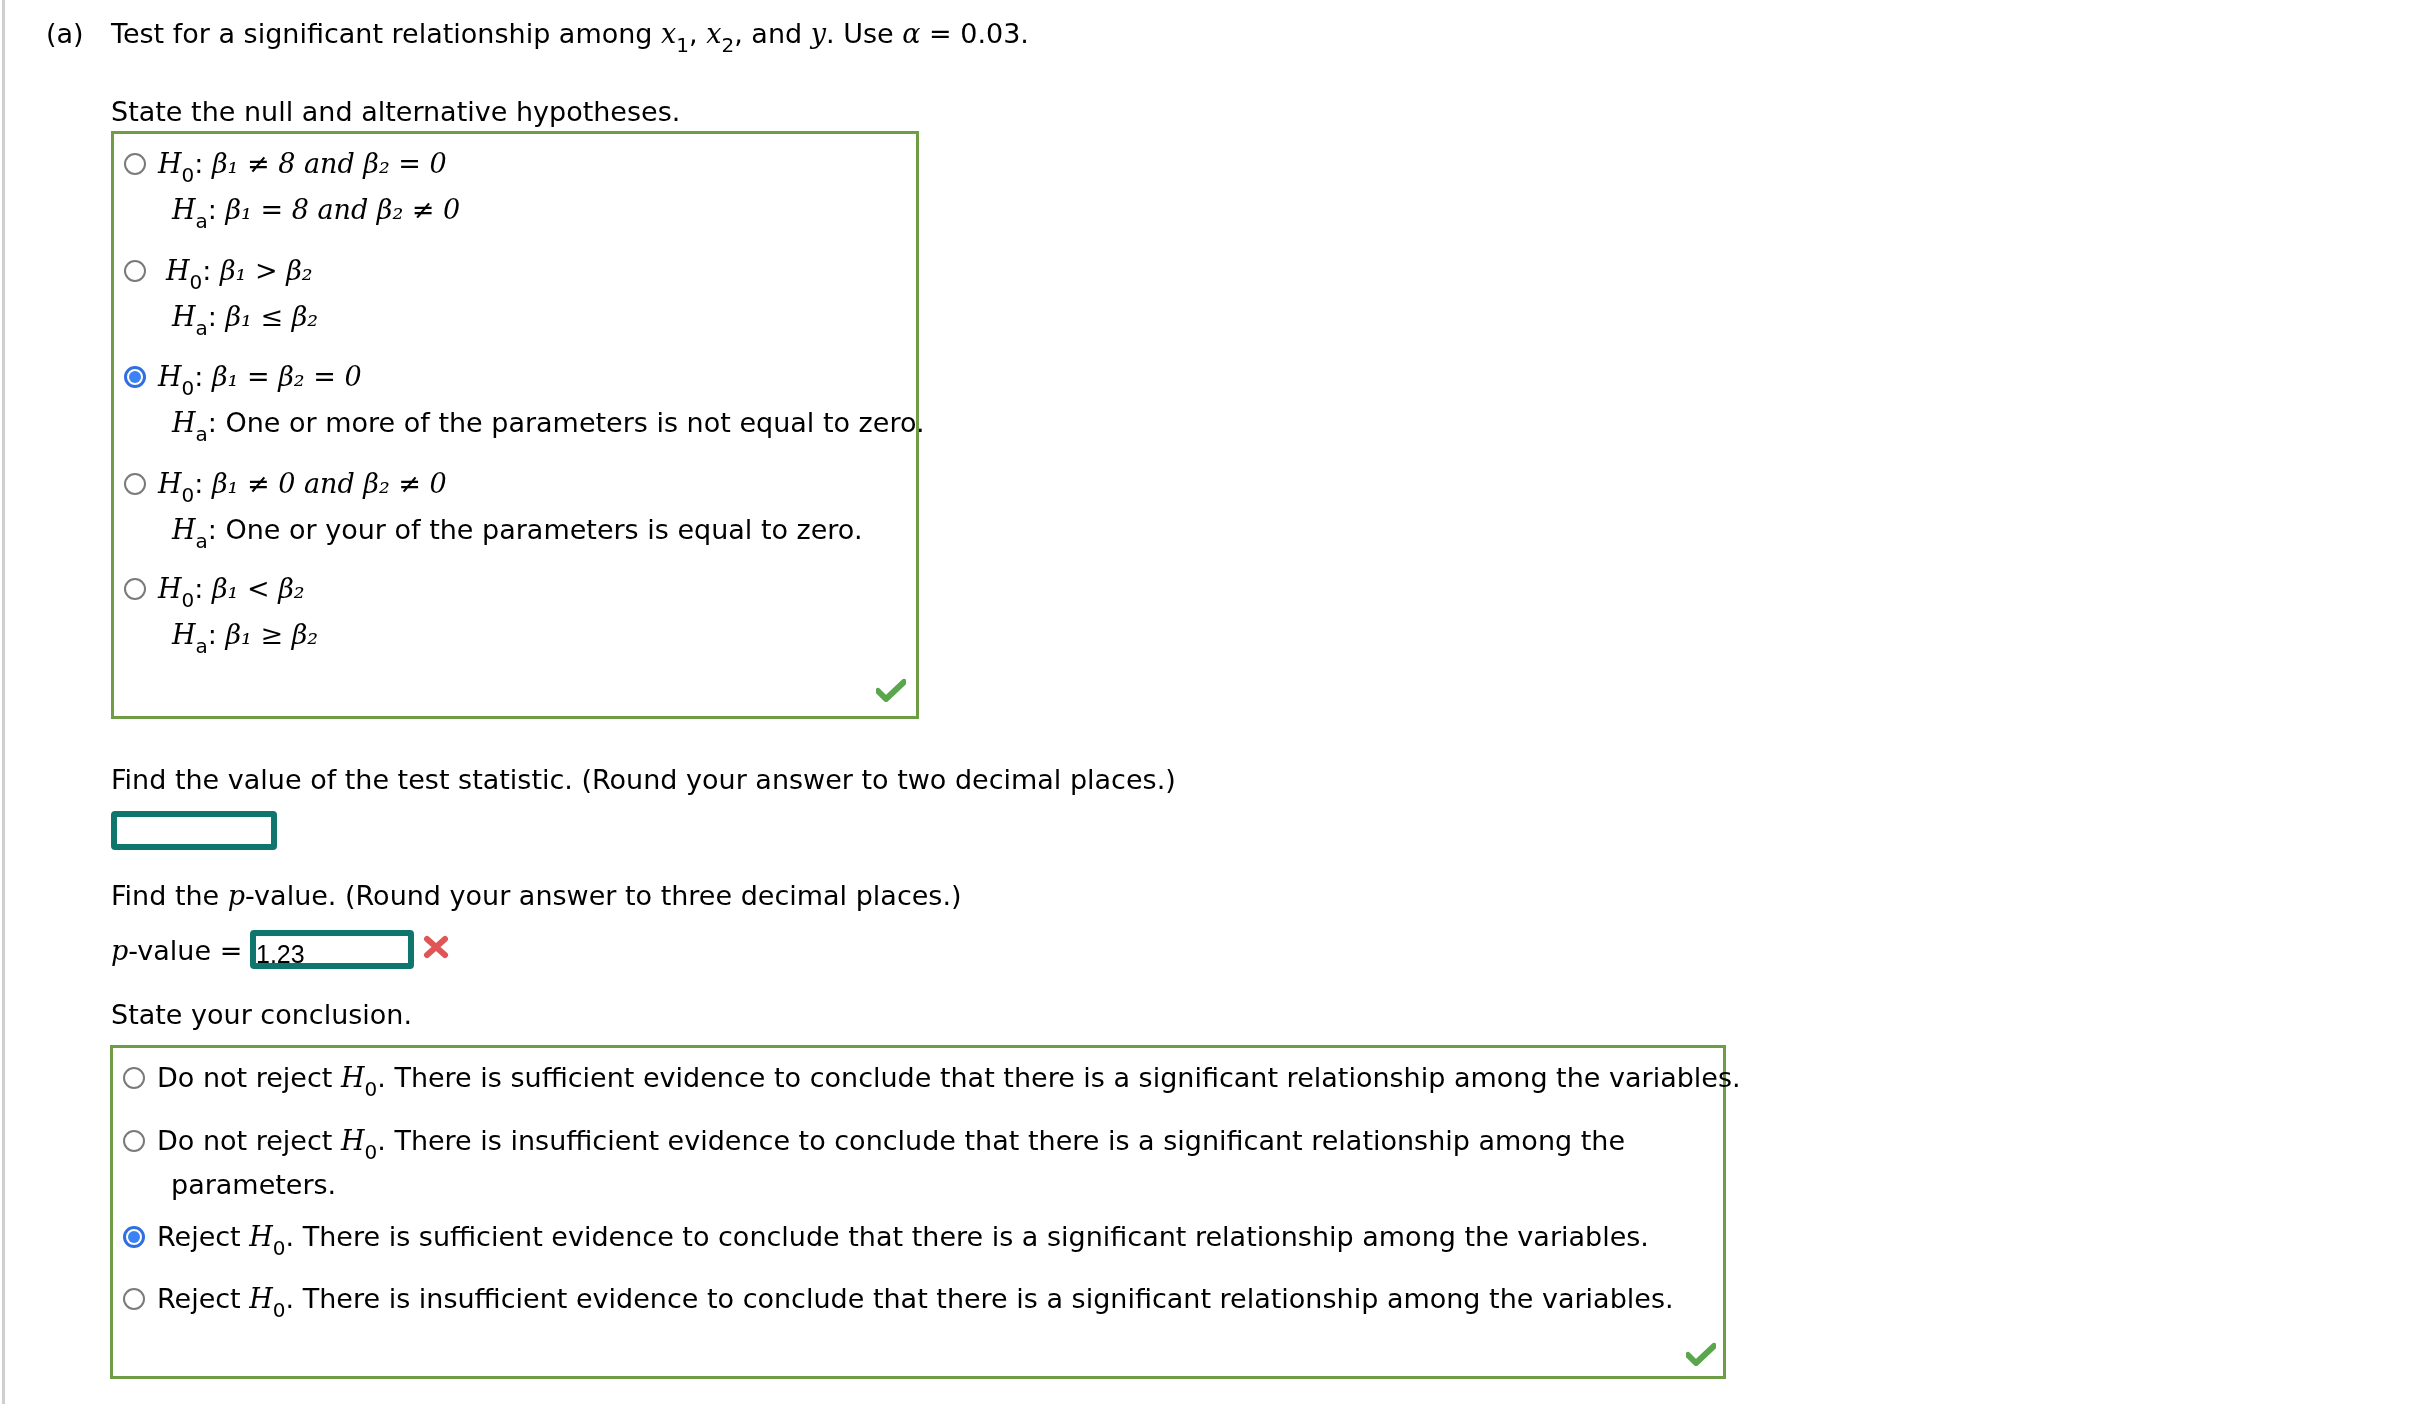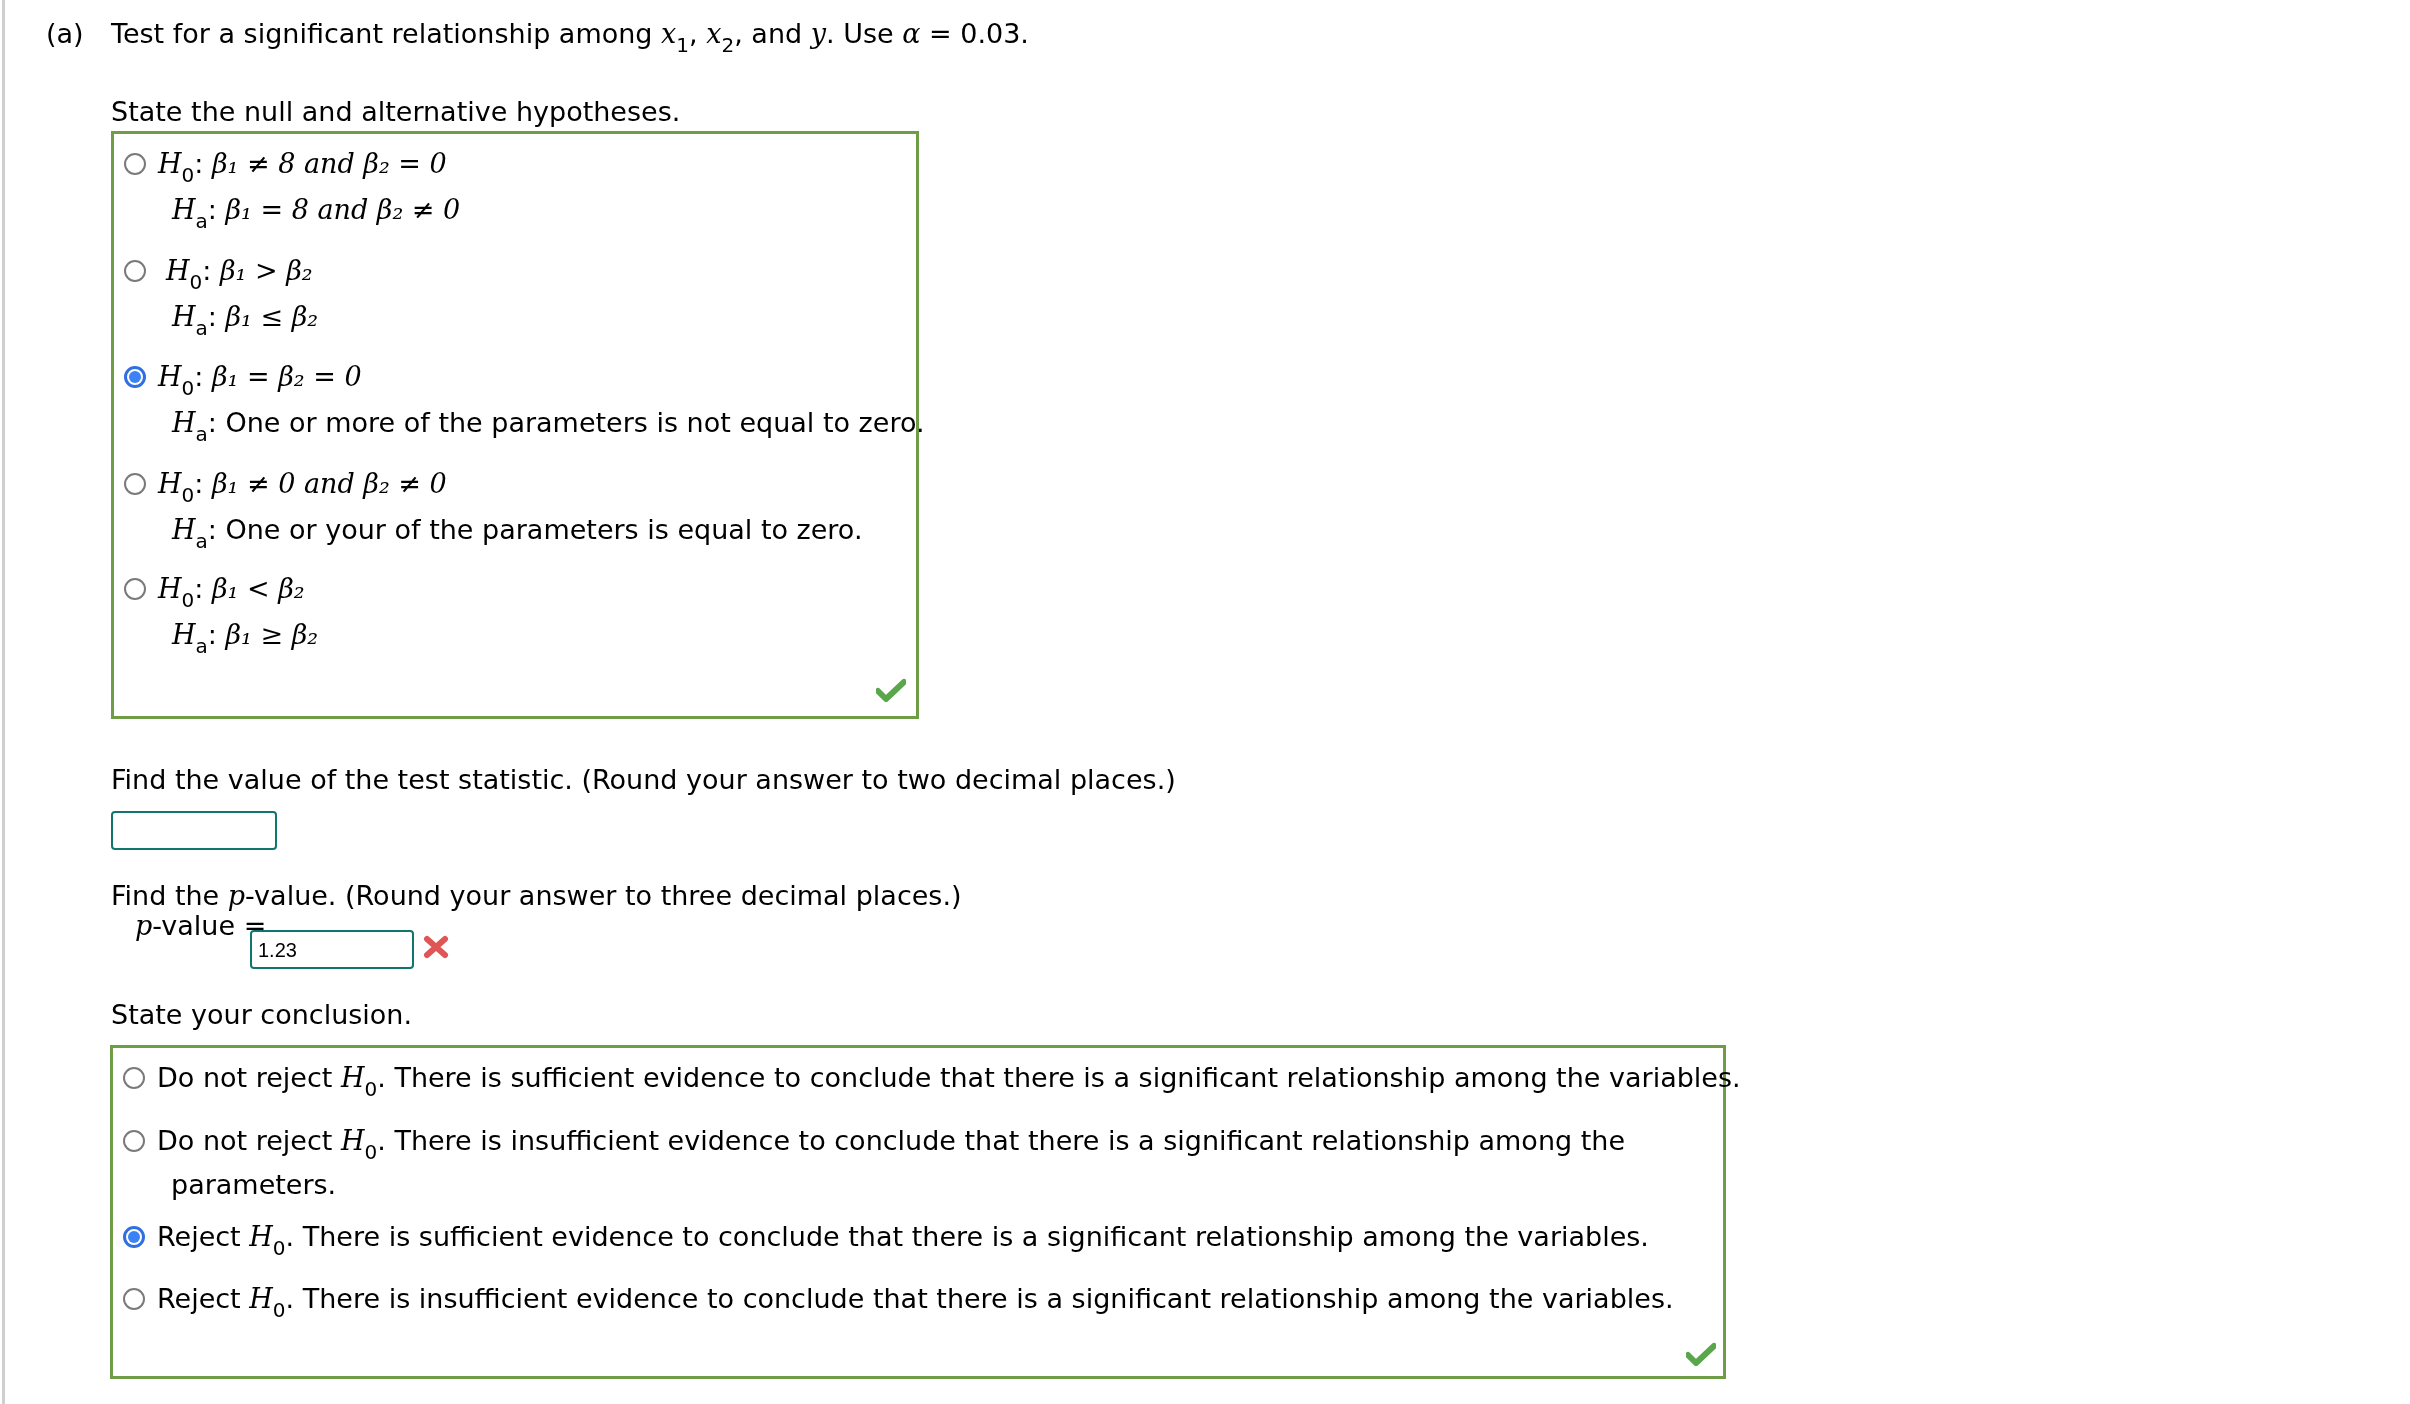--- a/index.html
+++ b/index.html
@@ -9,22 +9,22 @@
   .abs { position: absolute; white-space: nowrap; line-height: 32px; }
   .i { font-style: italic; font-family: "DejaVu Serif", serif; }
   sub { font-size: 20px; vertical-align: -9px; line-height: 0; font-style: normal; font-family: "DejaVu Sans", sans-serif; }
   .box { position: absolute; border: 3px solid #6e9d46; box-sizing: border-box; }
   .radio { position: absolute; width: 22px; height: 22px; border-radius: 50%;
            border: 2px solid #7a7a7a; box-sizing: border-box; background: #fff; cursor: pointer; }
   .radio.sel { border: 3px solid #2f6fe0; background: #fff; }
   .radio.sel::after { content: ""; position: absolute; left: 2px; top: 2px; width: 12px; height: 12px;
                       border-radius: 50%; background: #3b82f6; }
   .check { position: absolute; width: 30px; height: 24px; }
-  .input { position: absolute; border: 2px solid #0f766e; border-radius: 4px; box-sizing: border-box;
-           background: #fff; font-family: "Liberation Sans", sans-serif; font-size: 20px; padding-left: 6px;
+  .input { position: absolute; border: 6px solid #0f766e; border-radius: 4px; box-sizing: border-box;
+           background: #fff; font-family: "Liberation Sans", sans-serif; font-size: 25px; 
            line-height: 36px; }
 </style>
 </head>
 <body>
 
 <div class="leftrule"></div>
 
 <div class="abs" style="left:46px; top:18px;">(a)</div>
 <div class="abs" style="left:111px; top:18px;"><span>Test for a significant relationship among </span><span class="i">x</span><sub>1</sub><span>, </span><span class="i">x</span><sub>2</sub><span>, and </span><span class="i">y</span><span>. Use </span><span class="i">α</span><span> = 0.03.</span></div>
 
@@ -59,21 +59,21 @@
     </div>
   <svg class="check" style="left:762px; top:544px;" viewBox="0 0 30 24">
       <path d="M2 13 L10 21 L28 4" stroke="#5aa64c" stroke-width="6" fill="none" stroke-linecap="round" stroke-linejoin="round"></path>
     </svg>
 </div>
 
 <div class="abs" style="left:111px; top:764px;">Find the value of the test statistic. (Round your answer to two decimal places.)</div>
 <div class="input" style="left:111px; top:811px; width:166px; height:39px;"></div>
 
 <div class="abs" style="left:111px; top:880px;"><span>Find the </span><span class="i">p</span><span>-value. (Round your answer to three decimal places.)</span></div>
-<div class="abs" style="left:111px; top:910px;margin-left:24px;"><span class="i">p</span><span>-value = </span></div>
+<div class="abs" style="left:111px; top:935px;"><span class="i">p</span><span>-value = </span></div>
 <div class="input" style="left:250px; top:930px; width:164px; height:39px;">1.23</div>
 <svg style="position:absolute; left:423px; top:935px; width:26px; height:24px;" viewBox="0 0 26 24">
     <path d="M4 4 L22 20 M22 4 L4 20" stroke="#e05555" stroke-width="6" stroke-linecap="round"></path>
   </svg>
 
 <div class="abs" style="left:111px; top:999px;">State your conclusion.</div>
 <div class="box" style="left:110px; top:1045px; width:1616px; height:334px;padding-left:9px;">
   <div id="con-list">
       <div>
          <div class="radio" style="left:10px; top:19px;"></div>

